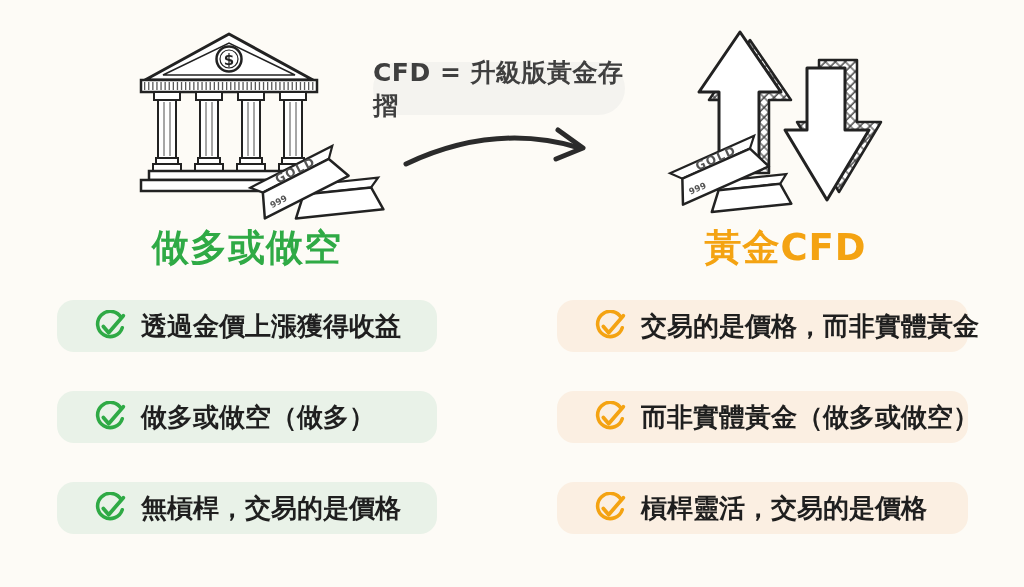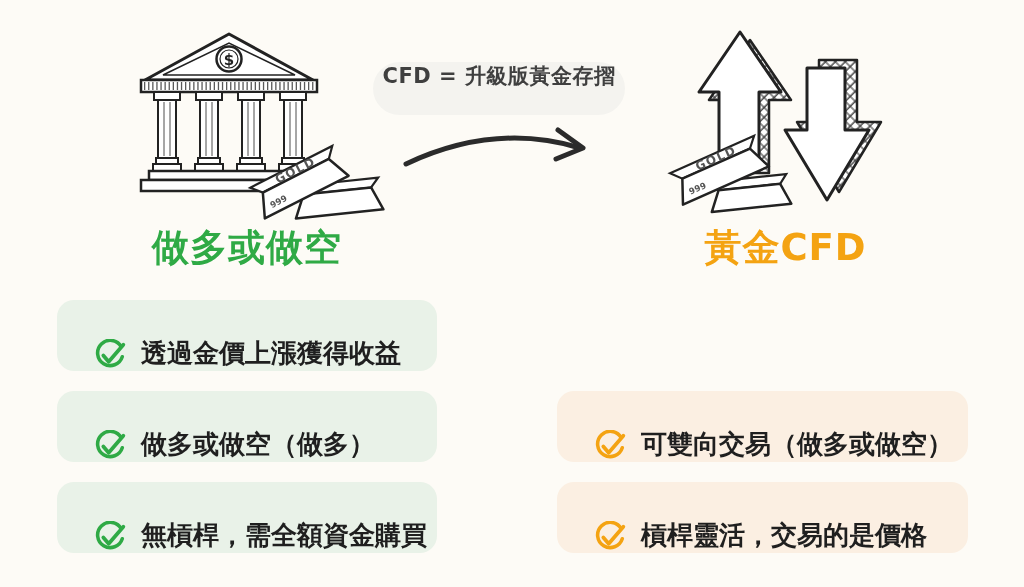--- a/index.html
+++ b/index.html
@@ -10,30 +10,30 @@
   *{margin:0;padding:0;box-sizing:border-box;}
   html,body{width:1024px;height:587px;}
   body{font-family:"DejaVu Sans","Liberation Sans",sans-serif;background:var(--page-bg);}
   .stage{position:relative;width:1024px;height:587px;background:var(--page-bg);overflow:hidden;}
 
   .illus{position:absolute;}
   .illus-left{left:133px;top:26px;}
   .illus-right{left:655px;top:30px;}
 
   .banner{position:absolute;left:373px;top:62px;width:252px;height:53px;
-    background:var(--banner-bg);border-radius:27px;display:flex;align-items:flex-start;justify-content:center;
-    font-size:21px;font-weight:700;color:var(--banner-text);letter-spacing:.5px;}
+    background:var(--banner-bg);border-radius:27px;display:flex;align-items:center;justify-content:center;
+    font-size:25px;font-weight:700;color:var(--banner-text);letter-spacing:.5px;}
   .curve-arrow{position:absolute;left:400px;top:118px;}
 
   .col-title{position:absolute;top:226px;height:44px;font-size:37px;font-weight:800;
     text-align:center;letter-spacing:1px;line-height:44px;}
   .title-left{left:57px;width:380px;color:var(--green);}
   .title-right{left:580px;width:411px;color:var(--orange);}
 
-  .item{position:absolute;height:71px;border-radius:17px;display:flex;align-items:flex-end;
+  .item{position:absolute;height:52px;border-radius:17px;display:flex;align-items:center;
     padding-left:37px;gap:15px;}
   .col-l{left:57px;width:380px;background:var(--green-box);color:var(--green);}
   .col-r{left:557px;width:411px;background:var(--orange-box);color:var(--orange);}
   .row1{top:300px;} .row2{top:391px;} .row3{top:482px;}
   .check{width:32px;height:32px;flex:0 0 32px;}
   .item-label{font-size:26px;font-weight:700;color:var(--text);white-space:nowrap;}
 
   svg{display:block;}
 </style>
 </head>
@@ -165,29 +165,36 @@
       <path d="M30.5 8.5 A 14.2 14.2 0 1 0 31.8 20" stroke-width="4"></path>
       <path d="M10.5 18.5 L16.5 25.5 L33 6.5" stroke-width="4.2"></path>
     </svg>
     <span class="item-label">做多或做空（做多）</span>
   </div>
   <div class="item col-l row3">
     <svg class="check" viewBox="0 0 36 36" fill="none" stroke="currentColor" stroke-linecap="round" stroke-linejoin="round">
       <path d="M30.5 8.5 A 14.2 14.2 0 1 0 31.8 20" stroke-width="4"></path>
       <path d="M10.5 18.5 L16.5 25.5 L33 6.5" stroke-width="4.2"></path>
     </svg>
-    <span class="item-label">無槓桿，需全額資金購買</span>
-  </div>
-
+    <span class="item-label">無槓桿，交易的是價格</span>
+  </div>
+
+  <div class="item col-r row1">
+    <svg class="check" viewBox="0 0 36 36" fill="none" stroke="currentColor" stroke-linecap="round" stroke-linejoin="round">
+      <path d="M30.5 8.5 A 14.2 14.2 0 1 0 31.8 20" stroke-width="4"></path>
+      <path d="M10.5 18.5 L16.5 25.5 L33 6.5" stroke-width="4.2"></path>
+    </svg>
+    <span class="item-label">交易的是價格，而非實體黃金</span>
+  </div>
   <div class="item col-r row2">
     <svg class="check" viewBox="0 0 36 36" fill="none" stroke="currentColor" stroke-linecap="round" stroke-linejoin="round">
       <path d="M30.5 8.5 A 14.2 14.2 0 1 0 31.8 20" stroke-width="4"></path>
       <path d="M10.5 18.5 L16.5 25.5 L33 6.5" stroke-width="4.2"></path>
     </svg>
-    <span class="item-label">可雙向交易（做多或做空）</span>
+    <span class="item-label">而非實體黃金（做多或做空）</span>
   </div>
   <div class="item col-r row3">
     <svg class="check" viewBox="0 0 36 36" fill="none" stroke="currentColor" stroke-linecap="round" stroke-linejoin="round">
       <path d="M30.5 8.5 A 14.2 14.2 0 1 0 31.8 20" stroke-width="4"></path>
       <path d="M10.5 18.5 L16.5 25.5 L33 6.5" stroke-width="4.2"></path>
     </svg>
     <span class="item-label">槓桿靈活，交易的是價格</span>
   </div>
 
 </div>

